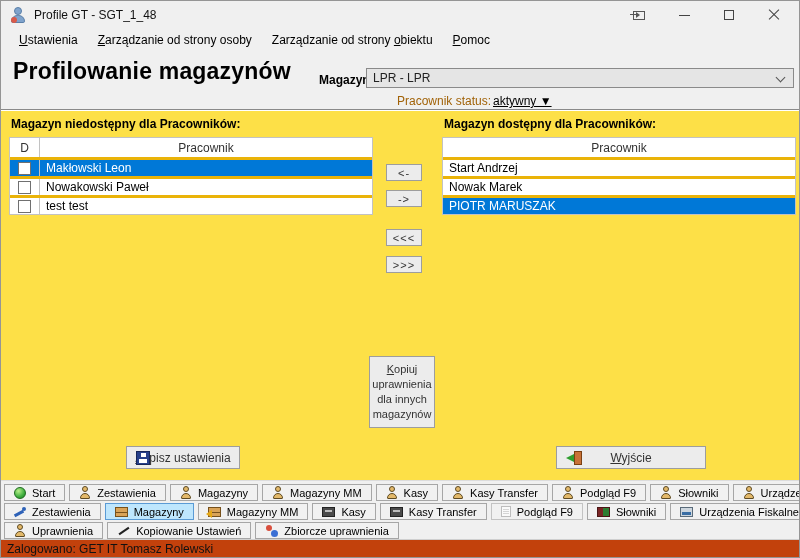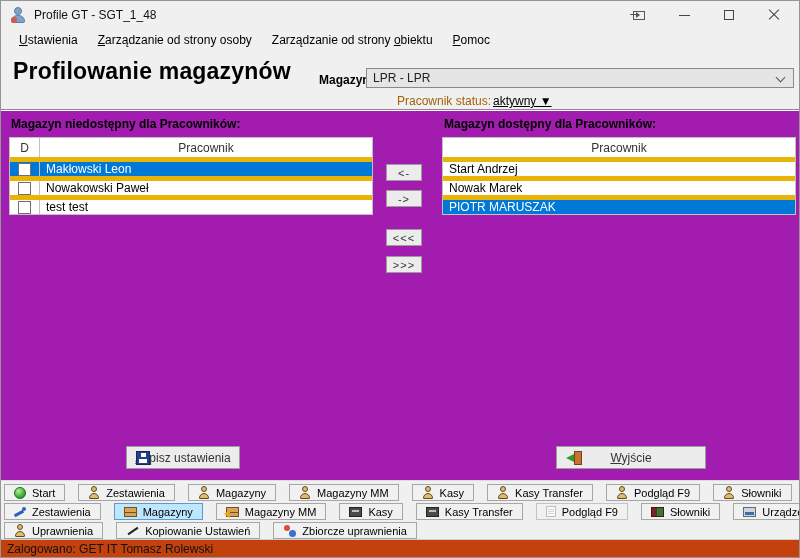--- a/index.html
+++ b/index.html
@@ -34,31 +34,31 @@
   .page-title{position:absolute;left:12px;top:57px;font-size:23px;font-weight:800;letter-spacing:0.2px;}
   .magazyn-label{position:absolute;left:318px;top:72px;font-weight:700;}
   .combo{position:absolute;left:365px;top:67px;width:428px;height:20px;background:#e5e5e5;border:1px solid #8a8a8a;box-sizing:border-box;display:flex;align-items:center;padding-left:6px;color:#222;}
   .combo-chevron{position:absolute;right:9px;top:5px;width:6px;height:6px;border-right:1px solid #555;border-bottom:1px solid #555;transform:rotate(45deg);}
   .status-label{position:absolute;left:396px;top:93px;color:#a16207;}
   .status-link{position:absolute;left:492px;top:93px;text-decoration:underline;color:#000;cursor:pointer;}
 
   .divider{position:absolute;left:0;top:108px;right:0;height:2px;background:linear-gradient(#8a8a8a 50%,#ffffff 50%);}
 
   
-  .main{position:absolute;left:0;top:110px;right:0;height:369px;background:#a21caf;}
+  .main{position:absolute;left:0;top:110px;right:0;height:369px;background:#fde047;}
   .panel-title{position:absolute;font-weight:700;}
   .pt-left{left:10px;top:6px;}
   .pt-right{left:443px;top:6px;}
 
   .dtable{position:absolute;border:1px solid #c2c2c2;box-sizing:border-box;background:#fff;}
   .t-left{left:8px;top:26px;width:364px;}
   .t-right{left:441px;top:26px;width:354px;}
   .thead{display:flex;height:19px;box-sizing:border-box;color:#333;}
   .th{display:flex;align-items:center;justify-content:center;box-sizing:border-box;}
-  .trow{display:flex;height:19px;border-top:5px solid #eab308;box-sizing:border-box;align-items:center;cursor:default;}
+  .trow{display:flex;height:19px;border-top:3px solid #eab308;box-sizing:border-box;align-items:center;cursor:default;}
   .cell-d{width:30px;height:100%;display:flex;align-items:center;justify-content:center;border-right:1px solid #c2c2c2;box-sizing:border-box;flex:none;}
   .th-d{width:30px;border-right:1px solid #c2c2c2;flex:none;}
   .th-name{flex:1;}
   .cell-name{flex:1;padding-left:6px;overflow:hidden;white-space:nowrap;}
   .trow.selected{background:#0078d7;color:#fff;}
   .checkbox{width:13px;height:13px;background:#fff;border:1px solid #707070;box-sizing:border-box;}
 
   
   .btn{background:#ececec;border:1px solid #9d9d9d;box-sizing:border-box;display:flex;align-items:center;justify-content:center;color:#333;cursor:default;}
   .tbtn{position:absolute;left:385px;width:36px;height:17px;font-size:11px;letter-spacing:1px;}
@@ -74,21 +74,21 @@
   .icon-floppy{width:14px;height:14px;background:#27408b;border:1px solid #16265a;box-sizing:border-box;}
   .icon-floppy::before{content:"";position:absolute;left:4px;top:1px;width:5px;height:4px;background:#fff;}
   .icon-floppy::after{content:"";position:absolute;left:2px;bottom:1px;width:8px;height:4px;background:#fff;}
 
   .icon-exit{width:18px;height:14px;top:4px;}
   .icon-exit::before{content:"";position:absolute;right:2px;top:0;width:8px;height:14px;background:#c87137;border:1px solid #7a4012;box-sizing:border-box;}
   .icon-exit::after{content:"";position:absolute;left:0;top:3px;border-top:4px solid transparent;border-bottom:4px solid transparent;border-right:8px solid #2f9e2f;}
 
   
   .toolbars{position:absolute;left:0;top:479px;right:0;height:59px;background:#f0f0f0;border-top:1px solid #dcdcdc;}
-  .tb-row{height:19px;display:flex;align-items:center;padding-left:3px;gap:13px;}
+  .tb-row{height:19px;display:flex;align-items:center;padding-left:3px;gap:4px;}
   .tb-row1{margin-top:2px;}
   .tb-btn{display:inline-flex;position:relative;align-items:center;height:17px;padding:0 9px;background:#f1f1f1;border:1px solid #a6a6a6;box-sizing:border-box;font-size:11px;gap:6px;white-space:nowrap;cursor:default;}
   .tb-btn.active{background:#bee6fd;border-color:#5b9bd5;}
   .tb-btn.dim{border-color:#c3c3c3;}
 
   .icon-start{width:12px;height:12px;border-radius:50%;background:radial-gradient(circle at 35% 30%,#b8f08a,#3fae3f 60%,#1f7a1f);border:1px solid #1d6b1d;box-sizing:border-box;}
   .icon-person{width:12px;height:13px;}
   .icon-person::before{content:"";position:absolute;left:3px;top:0;width:6px;height:6px;border-radius:50%;background:#e3b96a;border:1px solid #5d4a24;box-sizing:border-box;}
   .icon-person::after{content:"";position:absolute;left:1px;bottom:0;width:10px;height:6px;border-radius:5px 5px 1px 1px;background:#e3b96a;border:1px solid #5d4a24;box-sizing:border-box;}
   .icon-chart{width:12px;height:11px;}
@@ -202,20 +202,23 @@
       <div class="trow selected">
         <div class="cell-name">PIOTR MARUSZAK</div>
       </div>
     </div>
 
     <div class="btn tbtn tb1">&lt;-</div>
     <div class="btn tbtn tb2">-&gt;</div>
     <div class="btn tbtn tb3">&lt;&lt;&lt;</div>
     <div class="btn tbtn tb4">&gt;&gt;&gt;</div>
 
+    <div class="btn copy-btn">
+      <span class="lbl"><span class="accel">K</span><span>opiuj uprawnienia dla innych magazynów</span></span>
+    </div>
 
     <div class="btn save-btn">
       <span class="icon icon-floppy abs-icon"></span>
       <span><span class="accel">Z</span><span>apisz ustawienia</span></span>
     </div>
     <div class="btn exit-btn">
       <span class="icon icon-exit abs-icon"></span>
       <span><span class="accel">W</span><span>yjście</span></span>
     </div>
   </div>

